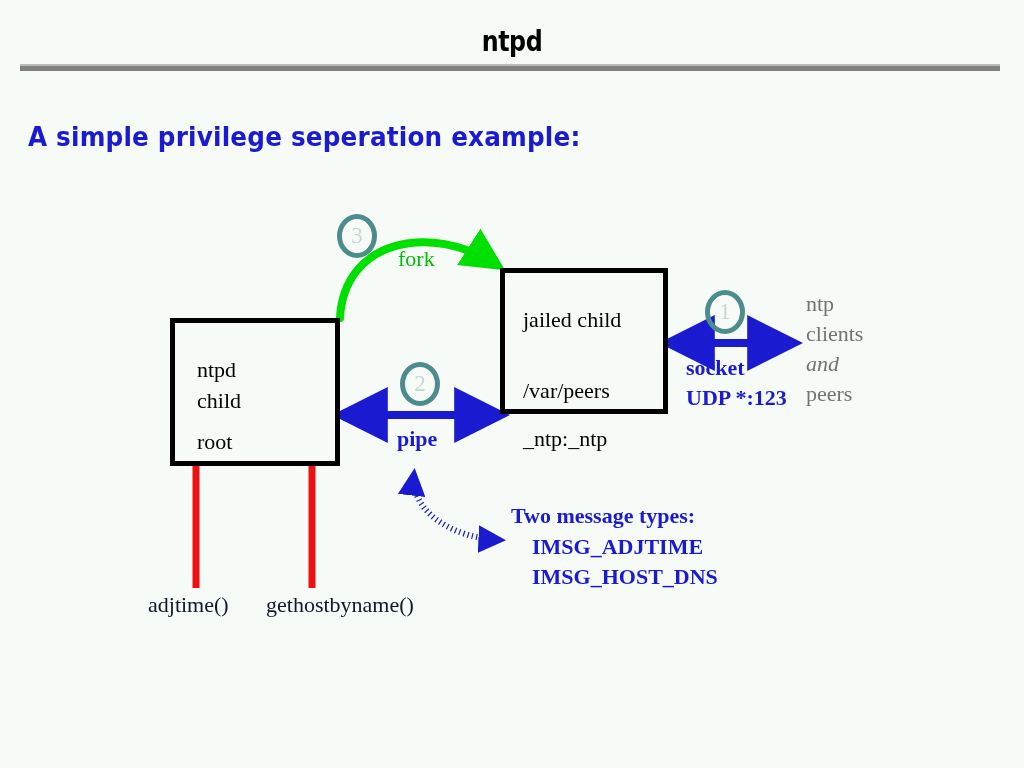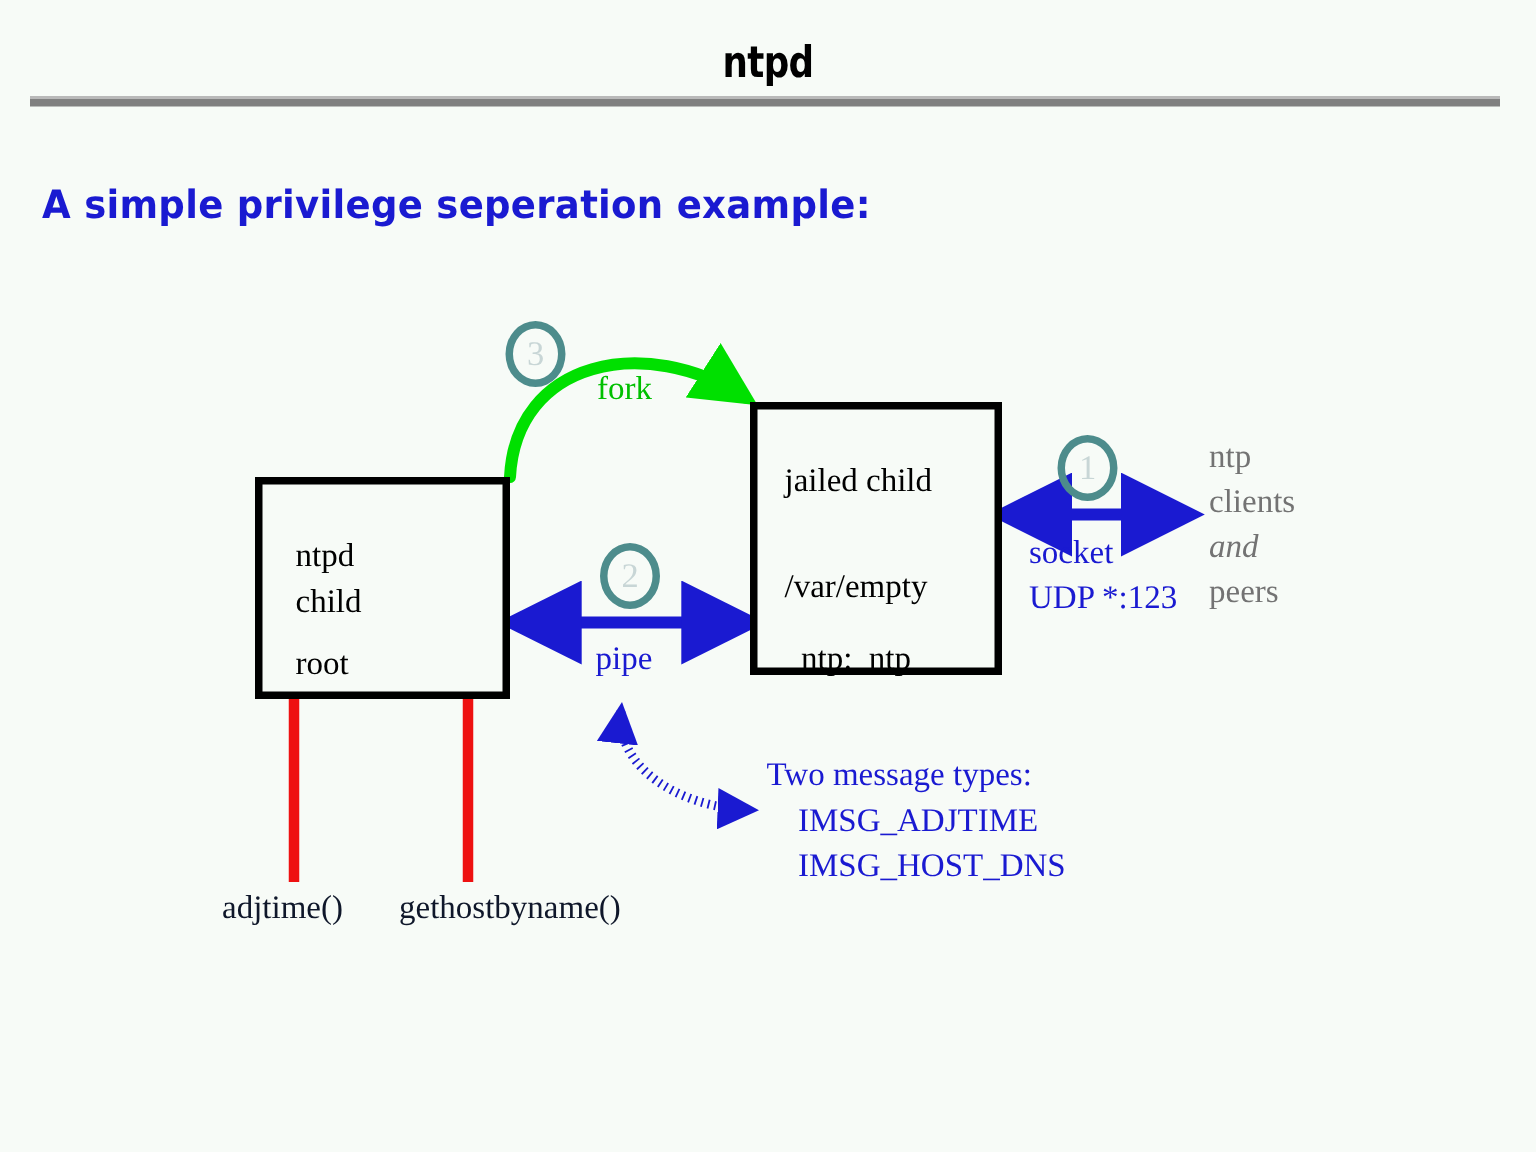--- a/index.html
+++ b/index.html
@@ -75,39 +75,39 @@
   #box-master {
     left: 170px;
     top: 318px;
     width: 170px;
     height: 148px;
   }
   #box-child {
     left: 500px;
     top: 268px;
     width: 168px;
-    height: 182px;
+    height: 146px;
   }
   .box-line {
     position: absolute;
     font-family: "Liberation Serif", serif;
     font-size: 22px;
     color: #000000;
     white-space: nowrap;
     line-height: 1;
   }
   
   .lbl {
     position: absolute;
     font-family: "Liberation Serif", serif;
     font-size: 22px;
     white-space: nowrap;
     line-height: 1;
   }
-  .lbl-blue  { color: #1a1ad1; }
+  .lbl-blue  { color: #1a1ad1; font-weight: bold; }
   .lbl-black { color: #737373; }
   .lbl-red   { color: #0f172a; }
   .lbl-green { color: #00c000; }
   
   .step-badge {
     position: absolute;
     width: 40px;
     height: 44px;
     border: 5px solid #4d8c8c;
     border-radius: 50%;
@@ -167,21 +167,21 @@
   </svg>
 
   <div class="proc-box" id="box-master">
     <div class="box-line" style="left:22px; top:36px;">ntpd</div>
     <div class="box-line" style="left:22px; top:67px;">child</div>
     <div class="box-line" style="left:22px; top:108px;">root</div>
   </div>
 
   <div class="proc-box" id="box-child">
     <div class="box-line" style="left:18px; top:36px;">jailed child</div>
-    <div class="box-line" style="left:18px; top:107px;">/var/empty</div>
+    <div class="box-line" style="left:18px; top:107px;">/var/peers</div>
     <div class="box-line" style="left:18px; top:155px;">_ntp:_ntp</div>
   </div>
 
   <div class="step-badge" id="badge-1">
     <span>1</span>
   </div>
   <div class="step-badge" id="badge-2">
     <span>2</span>
   </div>
   <div class="step-badge" id="badge-3">

